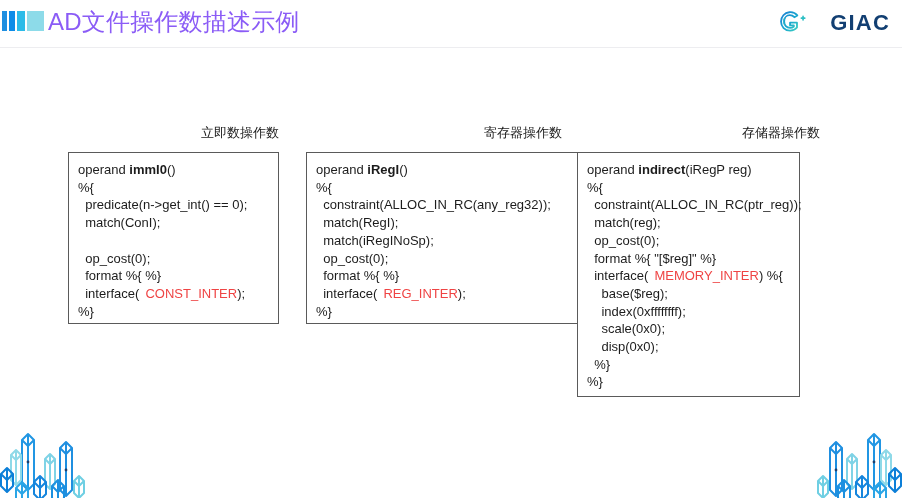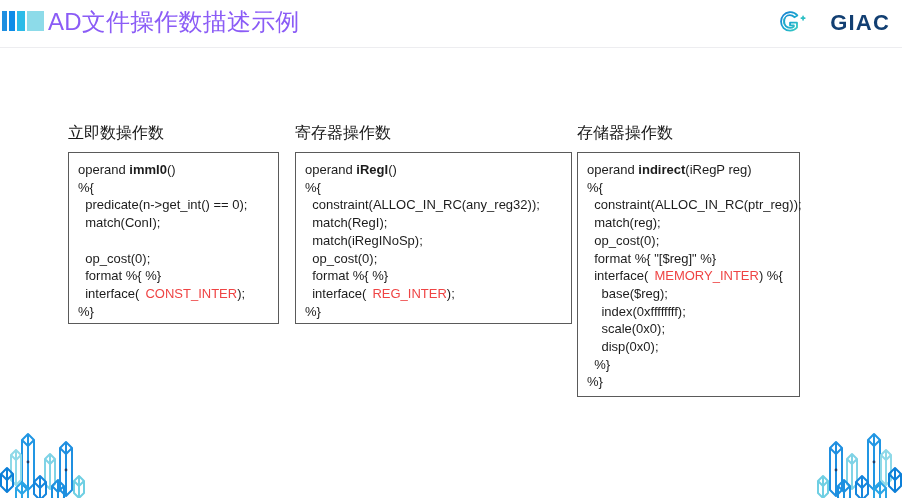--- a/index.html
+++ b/index.html
@@ -67,25 +67,25 @@
     font-size: 22px;
     font-weight: 700;
     letter-spacing: 1.2px;
     color: #123f72;
     line-height: 26px;
   }
 
   
   .col-title {
     position: absolute;
-    font-size: 16px;
+    font-size: 13px;
     color: #1a1a1a;
     line-height: 20px;
     white-space: nowrap;
-    text-align: left;
+    text-align: right;
   }
   .codebox {
     position: absolute;
     border: 1px solid #5a5a5a;
     background: #ffffff;
     padding: 8px 9px 7px 9px;
     font-family: "Liberation Sans", "DejaVu Sans", sans-serif;
     font-size: 13px;
     line-height: 17.7px;
     color: #1c1c1c;
@@ -94,21 +94,21 @@
   .codebox .ln { display: block; min-height: 17.7px; }
   .codebox b { font-weight: 700; }
   .hl { color: #ef4444; padding-left: 6px; }
 
   
   #col1-title { left: 68px;  top: 123px; width: 211px; }
   #col2-title { left: 295px; top: 123px; width: 267px; }
   #col3-title { left: 577px; top: 123px; width: 243px; }
 
   #box1 { left: 68px;  top: 152px; width: 211px; height: 172px; }
-  #box2 { left: 295px; top: 152px; width: 277px; height: 172px; }
+  #box2 { left: 306px; top: 152px; width: 277px; height: 172px; }
   #box3 { left: 577px; top: 152px; width: 223px; height: 245px; }
 
   
   .deco-bl { position: absolute; left: 0px;  bottom: 0px; width: 100px; height: 78px; }
   .deco-br { position: absolute; right: 0px; bottom: 0px; width: 100px; height: 78px; }
 </style>
 </head>
 <body>
 
 <div id="slide">

